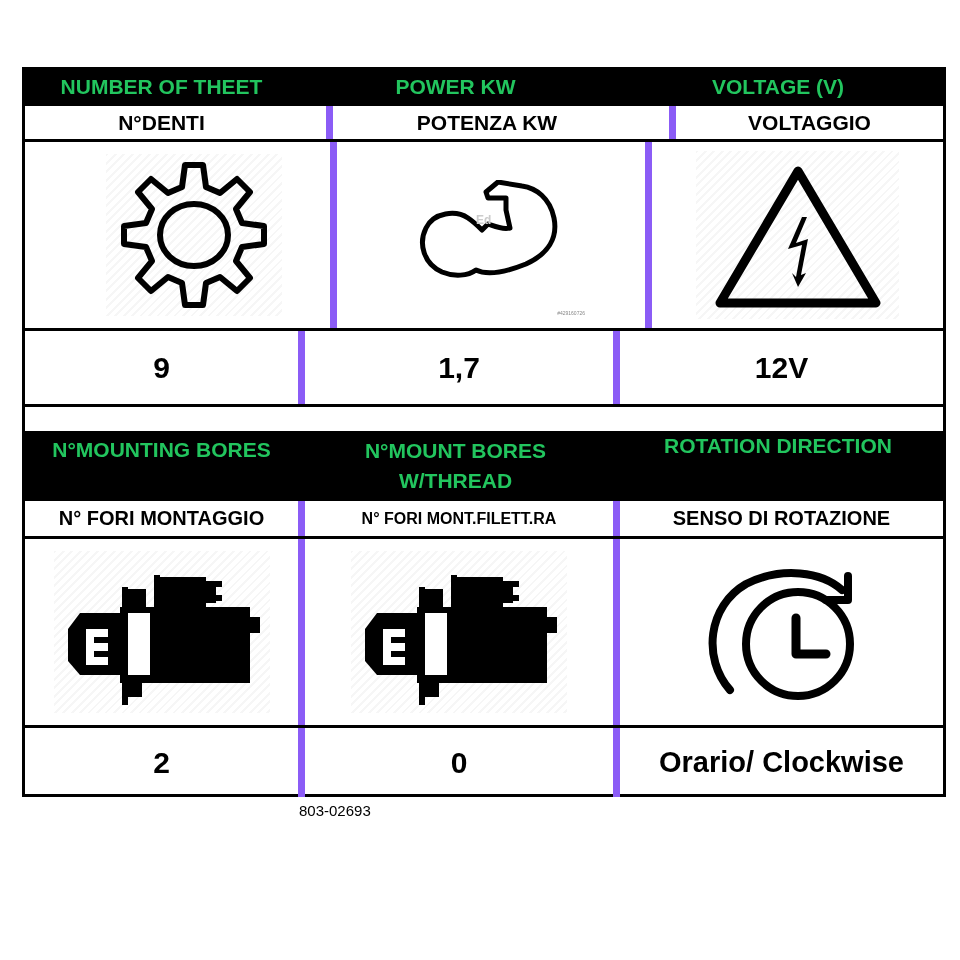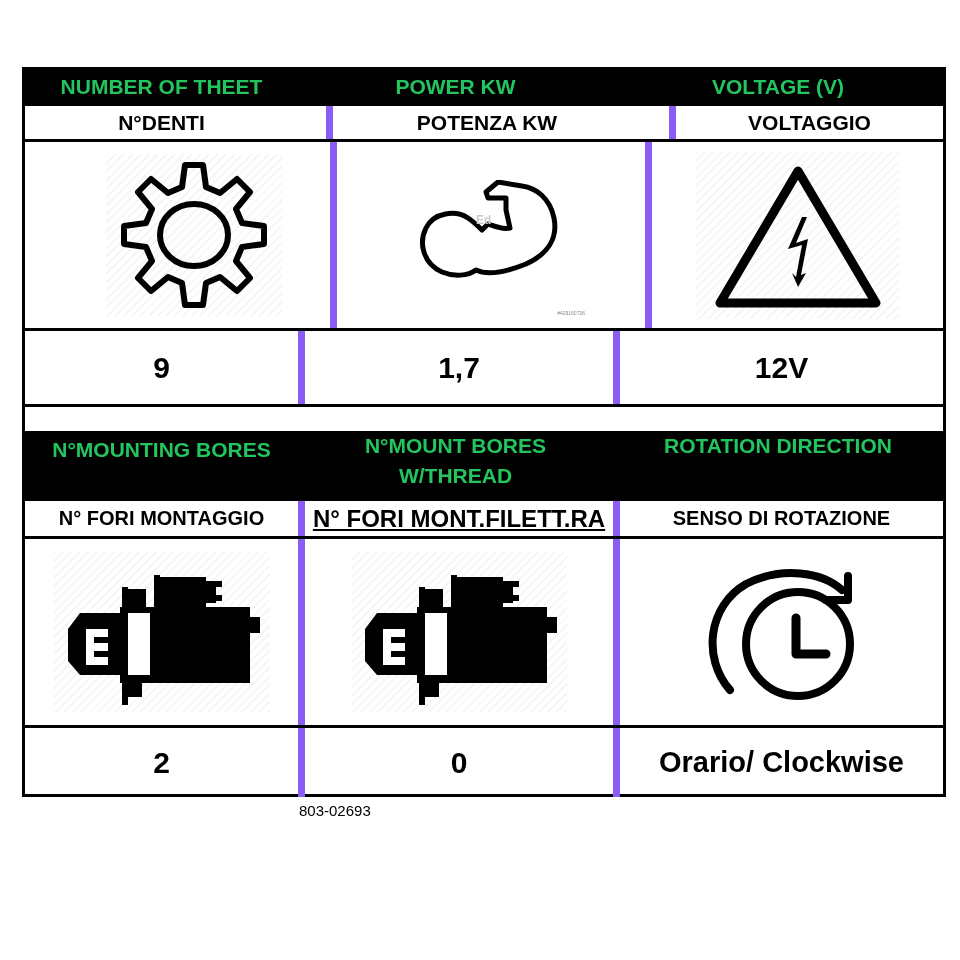--- a/index.html
+++ b/index.html
@@ -69,30 +69,30 @@
   <div class="row hline" style="top:258px; height:76px;">
     <div class="cell val c1">9</div>
     <div class="cell val c2 vline">1,7</div>
     <div class="cell val c3 vline">12V</div>
   </div>
 
   <div class="row hline" style="top:334px; height:28px;"></div>
 
   <div class="row" style="top:361px; height:70px; background:#000;">
     <div class="cell hdr c1" style="align-items:flex-start; padding-top:4px;">N°MOUNTING BORES</div>
-    <div class="cell hdr c2" style="flex-direction:column; justify-content:flex-start; padding-top:0;">
+    <div class="cell hdr c2" style="flex-direction:column; justify-content:center; padding-top:0;">
       <span>N°MOUNT BORES</span>
       <span style="">W/THREAD</span>
     </div>
     <div class="cell hdr c3" style="align-items:flex-start; ">ROTATION DIRECTION</div>
   </div>
 
   <div class="row" style="top:431px; height:35px;">
     <div class="cell sub c1" style="font-size:20px;">N° FORI MONTAGGIO</div>
-    <div class="cell sub c2 vline" style="font-size:24px;text-decoration:underline;">N° FORI MONT.FILETT.RA</div>
+    <div class="cell sub c2 vline" style="font-size:16px;">N° FORI MONT.FILETT.RA</div>
     <div class="cell sub c3 vline" style="font-size:20px;">SENSO DI ROTAZIONE</div>
   </div>
 
   <div class="row hline" style="top:466px; height:189px;">
     <div class="cell c1 icon-cell">
       <div class="hatch" style="padding:6px 10px;">
       <svg width="196" height="150" viewBox="0 0 196 150">
         <rect x="92" y="20" width="50" height="32" fill="#000"></rect>
         <rect x="90" y="18" width="6" height="34" fill="#000"></rect>
         <rect x="142" y="24" width="10" height="22" fill="#000"></rect>

